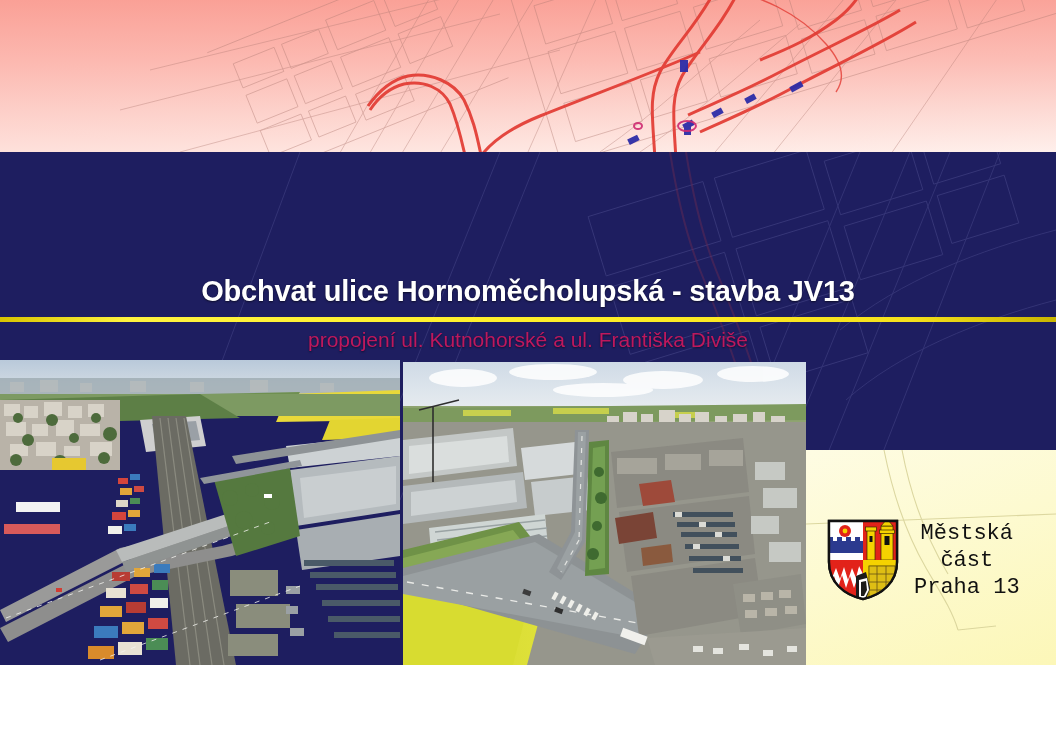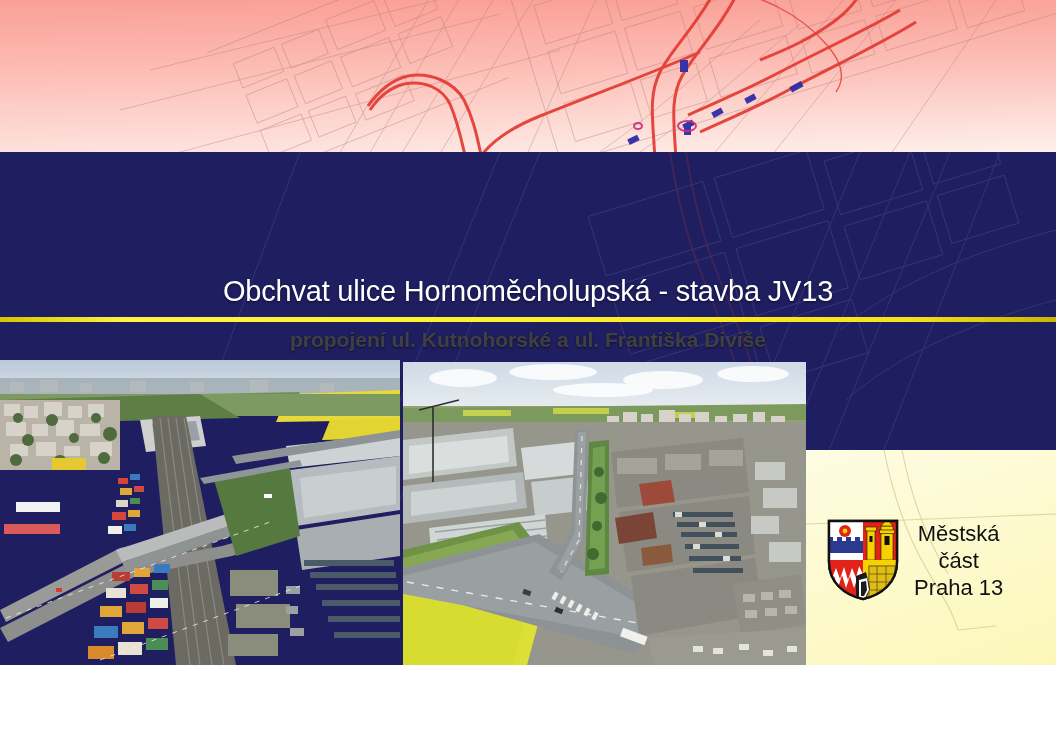--- a/index.html
+++ b/index.html
@@ -34,34 +34,34 @@
     overflow:hidden;
   }
   .navy-band svg.planlines { position:absolute; left:0; top:-152px; }
 
   
   .title-wrap {
     position:absolute; left:0; top:274px; width:1056px;
     text-align:center; z-index:14;
   }
   .main-title {
-    font-size:29px; font-weight:normal; color:#ffffff;
+    font-size:29px; font-weight:bold; color:#ffffff;
     letter-spacing:-0.2px; line-height:34px;
     text-shadow:0 1px 2px rgba(0,0,0,0.55);
     white-space:nowrap;
   }
   .rule {
     position:absolute; left:0; top:317px; width:1056px; height:5px;
     background:linear-gradient(90deg,#d8c400 0%,#fff33f 12%,#ffef2a 50%,#f6e11c 86%,#c9b500 100%);
     z-index:13;
   }
   .sub-title {
     position:absolute; left:0; top:327px; width:1056px;
     text-align:center; z-index:14;
-    font-size:21px; font-weight:bold; color:#404040;
+    font-size:21px; font-weight:normal; color:#be185d;
     line-height:26px; white-space:nowrap;
     text-shadow:0 1px 2px rgba(0,0,0,0.5);
   }
 
   
   .photo {
     position:absolute; overflow:hidden; z-index:12;
     border:0;
   }
   .photo-left  { left:0px;   top:360px; width:400px; height:305px; }
@@ -81,21 +81,21 @@
     position:absolute; left:20px; top:68px;
     display:flex; align-items:center; gap:14px;
     z-index:3;
   }
   .crest { width:74px; height:84px; flex:0 0 auto; }
   .logo-text {
     display:flex; flex-direction:column;
     font-size:22px; line-height:27px; color:#111111;
     text-align:center; font-weight:normal;
   }
-  .logo-text span { display:block; white-space:nowrap; }
+  .logo-text span { display:block; white-space:nowrap;font-family:Liberation Mono, monospace; }
 
   
   .bottom-white {
     position:absolute; left:0; top:665px; width:1056px; height:85px;
     background:#ffffff; z-index:5;
   }
 </style>
 </head>
 <body>
 

